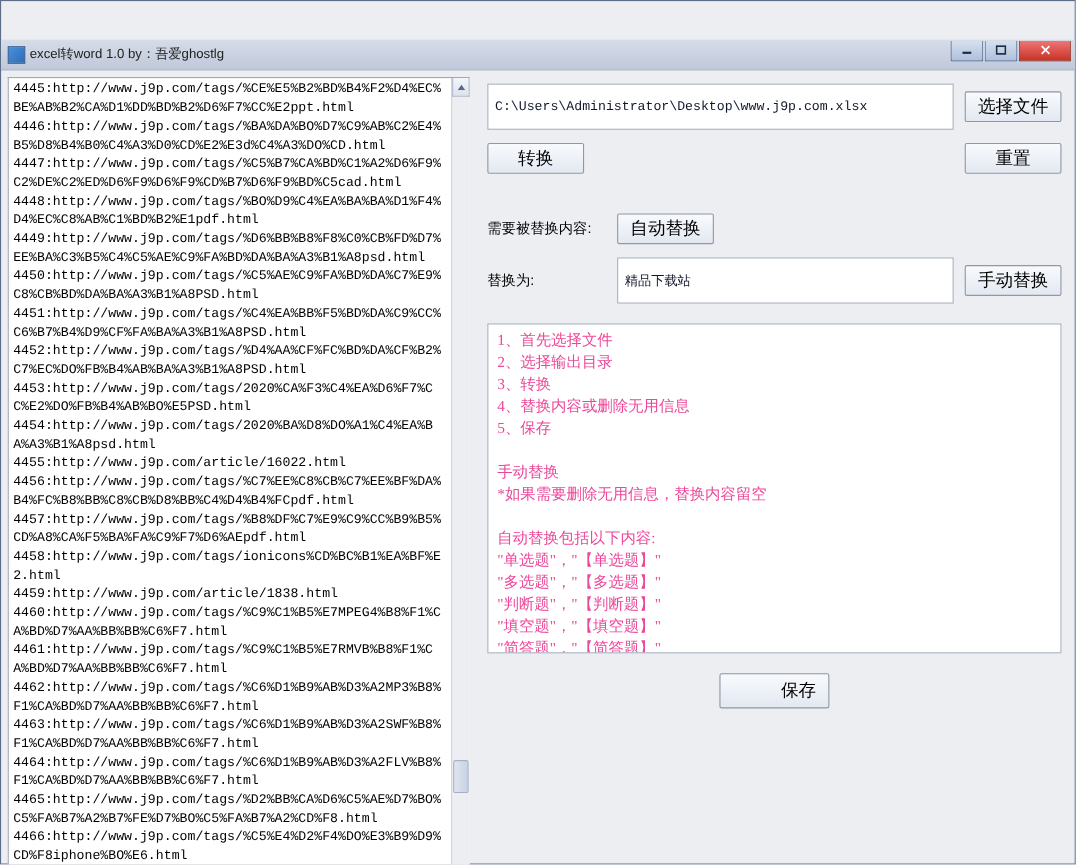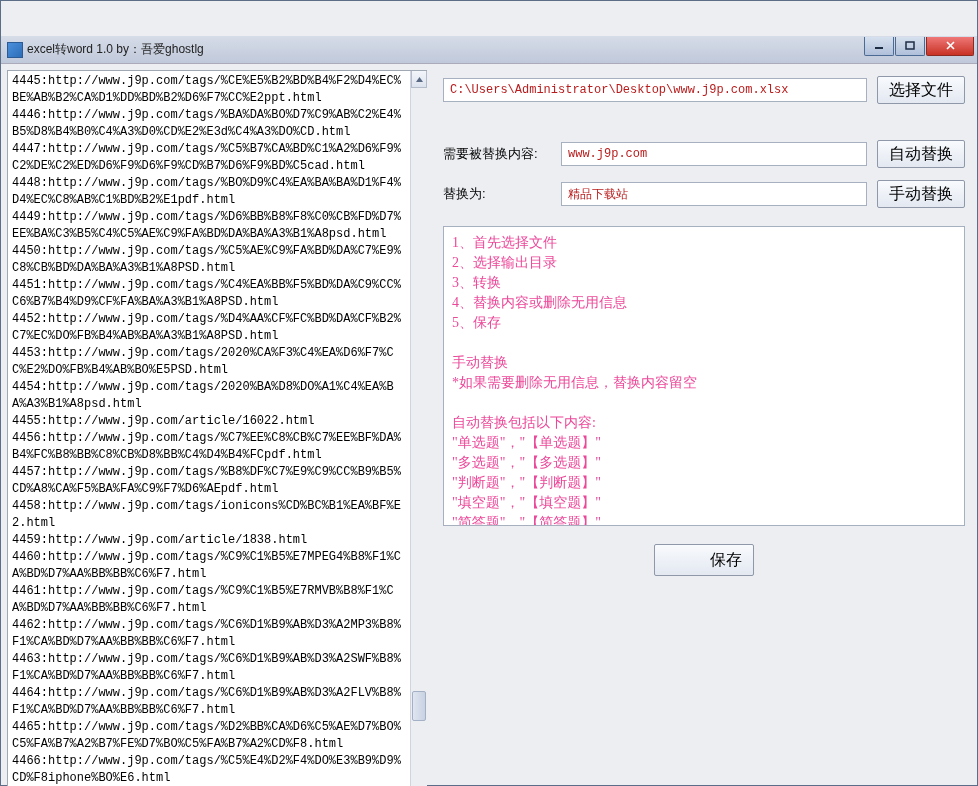--- a/index.html
+++ b/index.html
@@ -15,21 +15,21 @@
 .content { display: flex; height: calc(100% - 28px); padding: 6px; gap: 6px; }
 .left-pane { width: 420px; height: 100%; background: #fff; border: 1px solid #a0a8b4; border-right: none; position: relative; display: flex; }
 .url-list { flex: 1; overflow: hidden; font-family: "Consolas","Courier New",monospace; font-size: 12px; line-height: 17px; padding: 2px 4px; color: #000; white-space: pre-wrap; word-break: break-all; }
 .scrollbar { width: 17px; background: #eceef2; border-left: 1px solid #cfd4de; position: relative; }
 .scroll-up, .scroll-down { height: 17px; background: linear-gradient(#f3f5fa,#dde3ee); border: 1px solid #b4bccc; display: flex; align-items: center; justify-content: center; }
 .scroll-up { border-top: none; }
 .scroll-down { position: absolute; bottom: 0; width: 100%; border-bottom: none; }
 .scroll-thumb { position: absolute; left: 1px; right: 1px; top: 620px; height: 30px; background: linear-gradient(90deg,#e0e6f0,#c8d2e2); border: 1px solid #a4b0c6; border-radius: 2px; }
 .right-pane { flex: 1; padding: 6px 6px 6px 10px; display: flex; flex-direction: column; }
 .row { display: flex; align-items: center; margin-bottom: 12px; gap: 10px; }
-.row .text-input { flex: 1; height: 24px; border: 1px solid #a7b0bf; background: #fff; padding: 0 6px; font-family: "Consolas","Courier New",monospace; font-size: 12px; color: #b91c1c; }
+.row .text-input { flex: 1; height: 42px; border: 1px solid #a7b0bf; background: #fff; padding: 0 6px; font-family: "Consolas","Courier New",monospace; font-size: 12px; color: #0f172a; }
 .btn { width: 88px; height: 28px; border: 1px solid #8e98a8; background: linear-gradient(#f8fafd,#e3e8f1); font-size: 16px; font-family: "SimSun"; cursor: pointer; border-radius: 2px; }
 .row-spread { justify-content: space-between; }
 .label { width: 108px; color: #000; font-size: 13px; }
 .help-box { margin-top: 6px; border: 1px solid #a7b0bf; background: #fff; padding: 6px 8px; font-size: 14px; line-height: 20px; color: #ec4899; height: 300px; overflow: hidden; font-family: "SimSun"; white-space: pre-wrap; }
 .save-row { display: flex; justify-content: center; margin-top: 18px; }
 .save-row .btn { width: 100px; height: 32px; padding-left: 44px; }
 </style>
 </head>
 <body>
 
@@ -110,23 +110,26 @@
             </svg>
           </div>
       </div>
     </div>
 
     <div class="right-pane">
       <div class="row">
         <input class="text-input" value="C:\Users\Administrator\Desktop\www.j9p.com.xlsx" style="">
         <button class="btn">选择文件</button>
       </div>
+      <div class="row row-spread">
+        <button class="btn">转换</button>
+        <button class="btn">重置</button>
+      </div>
       <div class="row" style="margin-top:24px">
         <span class="label">需要被替换内容:</span>
-        <input class="text-input" value="www.j9p.com" style="">
         <button class="btn">自动替换</button>
       </div>
       <div class="row">
         <span class="label">替换为:</span>
         <input class="text-input" value="精品下载站" style="">
         <button class="btn">手动替换</button>
       </div>
       <div class="help-box">1、首先选择文件
 2、选择输出目录
 3、转换

